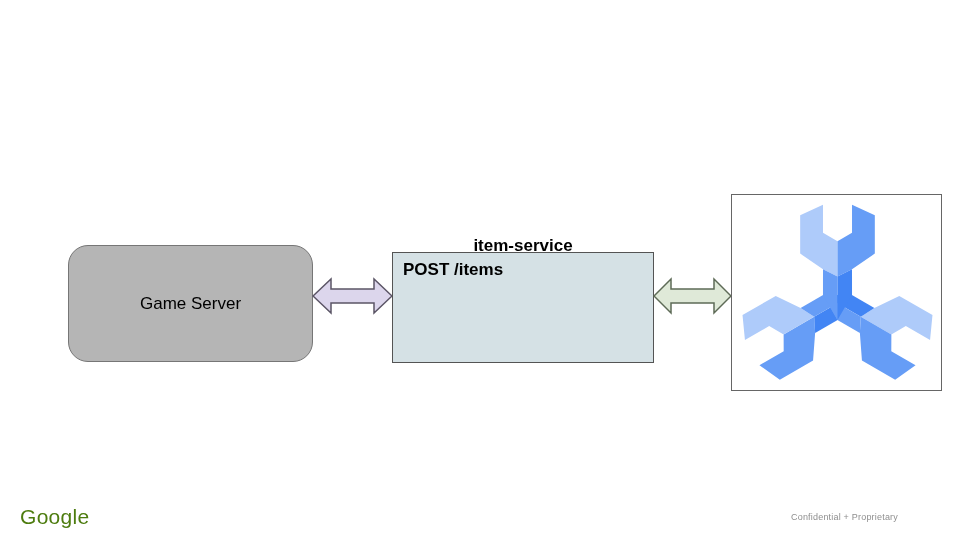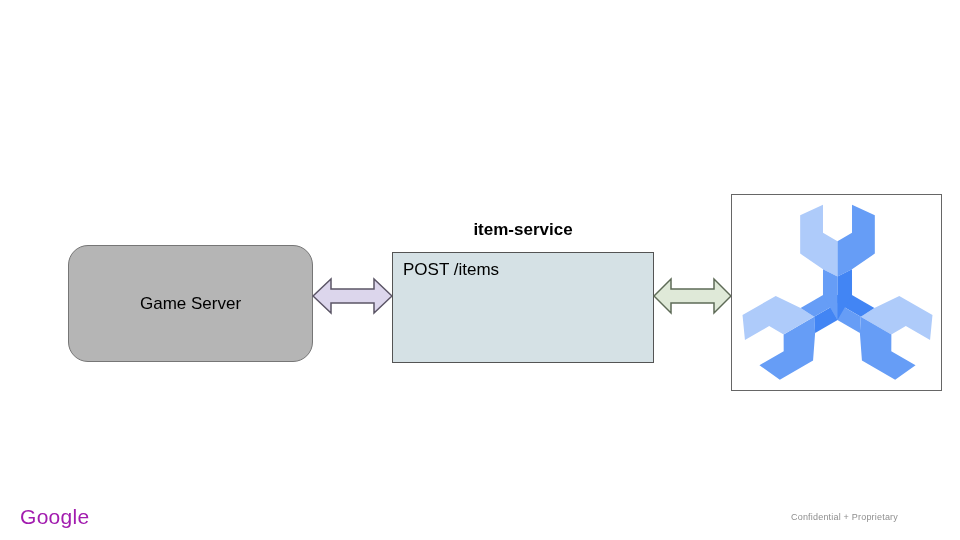--- a/index.html
+++ b/index.html
@@ -12,21 +12,21 @@
   .abs{position:absolute}
 
   #game-server{
     left:68px;top:245px;width:245px;height:117px;
     border:1px solid #767676;border-radius:20px;box-sizing:border-box;
     display:flex;align-items:center;justify-content:center;
     font-size:17px;
   }
 
   #item-title{
-    left:392px;top:220px;width:262px;height:22px;
+    left:392px;top:236px;width:262px;height:22px;
     text-align:center;font-weight:bold;font-size:17px;
   }
   #item-box{
     left:392px;top:252px;width:262px;height:111px;
     border:1.5px solid #545454;box-sizing:border-box;
     padding:6px 0 0 10px;
     font-size:17px;line-height:22.5px;
   }
 
   #spanner-frame{
@@ -52,21 +52,21 @@
 <div id="game-server" class="abs" style="background-color: rgb(181, 181, 181); border-color: rgb(118, 118, 118);">
   <span>Game Server</span>
 </div>
 
 <svg id="arrow-left" class="abs conn" width="81" height="38" stroke="#5b5566">
   <polygon points="1,19 19,2 19,12 62,12 62,2 80,19 62,36 62,26 19,26 19,36" fill="#dcd6ec"></polygon>
 </svg>
 
 <div id="item-title" class="abs">item-service</div>
 
-<div id="item-box" class="abs" style="background-color: rgb(213, 225, 229); border-color: rgb(84, 84, 84);">
+<div id="item-box" class="abs" style="background-color: rgb(213, 225, 229); border-color: rgb(84, 84, 84); font-weight: bold;">
   <div>POST /items</div>
 </div>
 
 <svg id="arrow-right" class="abs conn" width="79" height="38" stroke="#5e6b57">
   <polygon points="1,19 18,2 18,12 61,12 61,2 78,19 61,36 61,26 18,26 18,36" fill="#dfe9d8"></polygon>
 </svg>
 
 <div id="spanner-frame" class="abs" style="border-color: rgb(102, 102, 102);">
   <svg width="197" height="186" viewBox="-95 -99 190 178">
 
@@ -86,15 +86,15 @@
 
     <g>
       <polygon points="-14,-95 -36,-85 -36,-48 -14,-33 0,-26 0,-60 -14,-68" fill="#aecbfa"></polygon>
       <polygon points="14,-95 36,-85 36,-48 14,-33 0,-26 0,-60 14,-68" fill="#669df6"></polygon>
       <polygon points="-14,-33 0,-26 0,16 -14,-8" fill="#669df6"></polygon>
       <polygon points="14,-33 0,-26 0,16 14,-8" fill="#4285f4"></polygon>
     </g>
   </svg>
 </div>
 
-<div id="google-logo" class="abs" style="color: #a21caf;">Google</div>
+<div id="google-logo" class="abs" style="color: #4d7c0f;">Google</div>
 
 <div id="confidential" class="abs" style="color: rgb(143, 143, 143); text-align: center;">Confidential + Proprietary</div>
 
 </body></html>

